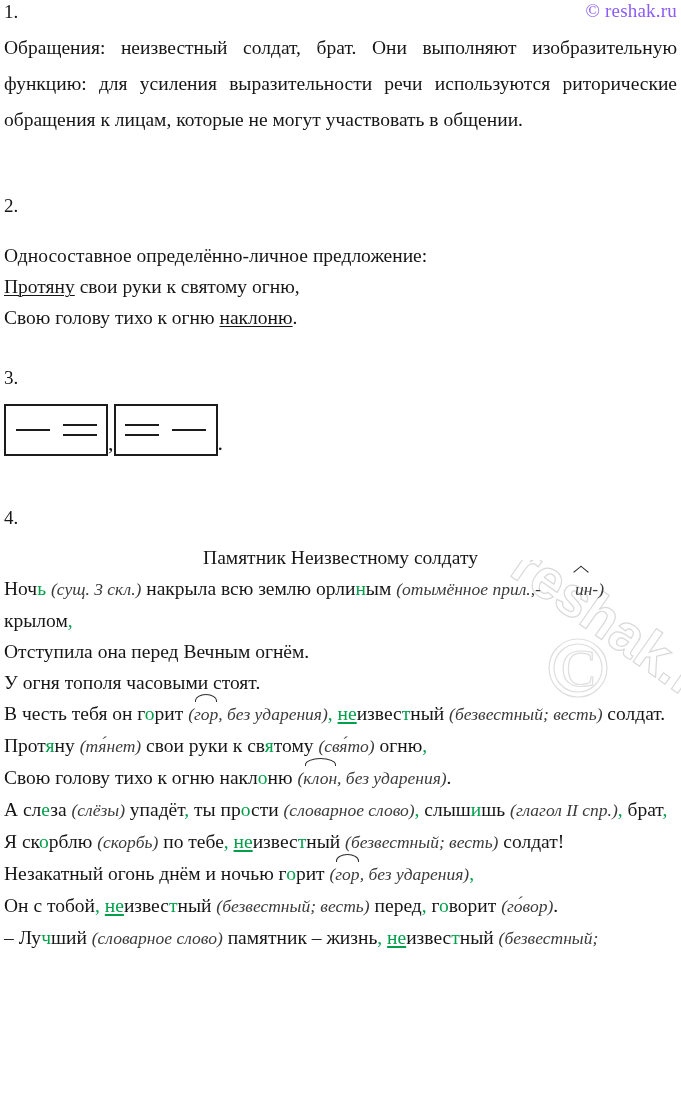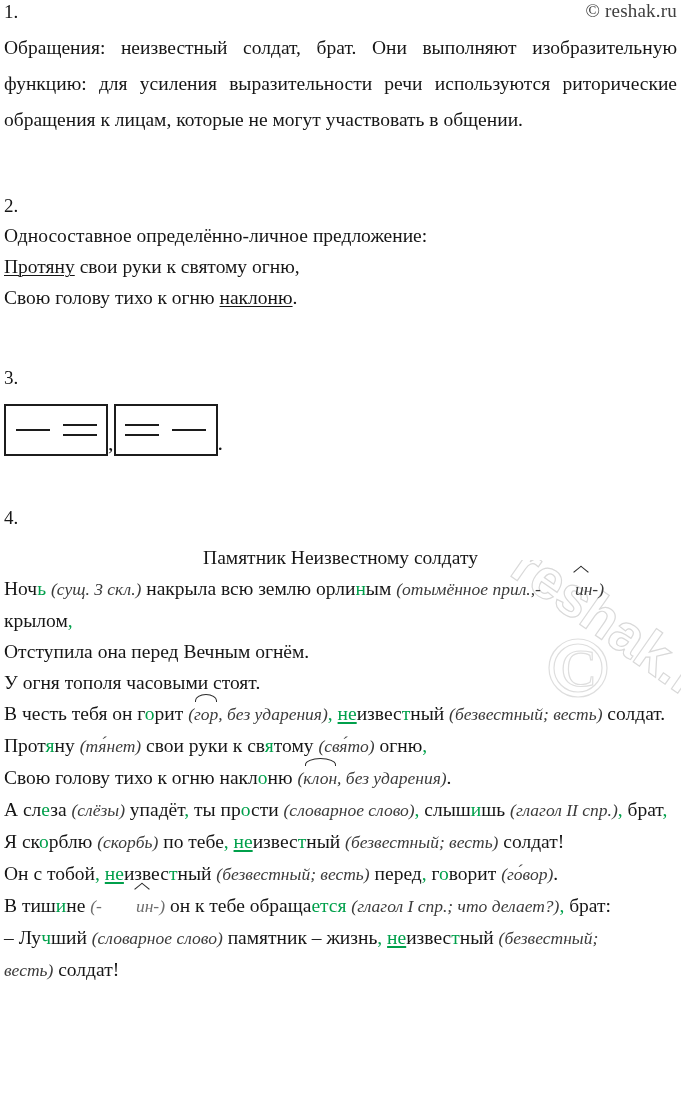--- a/index.html
+++ b/index.html
@@ -23,21 +23,21 @@
     box-sizing: border-box;
   }
 
   
   .wm-header {
     position: absolute;
     top: 0px;
     right: 4px;
     font-size: 19px;
     font-family: "Liberation Serif", "DejaVu Serif", serif;
-    color: #404040;
+    color: #8b5cf6;
     letter-spacing: 0.2px;
     white-space: nowrap;
     text-align: center;
   }
   .wm-diagonal {
     position: absolute;
     left: 470px;
     top: 560px;
     width: 230px;
     height: 180px;
@@ -192,21 +192,21 @@
   <div style="position:absolute; left:4px; top:2px; width:520px;">
     <div class="sec-num">1.</div>
   </div>
   <div style="position:absolute; left:4px; top:30px; width:673px;">
     <div class="para">Обращения: неизвестный солдат, брат. Они выполняют изобразительную функцию: для усиления выразительности речи используются риторические обращения к лицам, которые не могут участвовать в общении.</div>
   </div>
 
   <div style="position:absolute; left:4px; top:196px;">
     <div class="sec-num">2.</div>
   </div>
-  <div style="position:absolute; left:4px; top:220px; width:673px;">
+  <div style="position:absolute; left:4px; top:240px; width:673px;">
     <div class="line">Односоставное определённо-личное предложение:</div>
     <div class="line">
       <span class="u">Протяну</span><span> свои руки к святому огню,</span>
     </div>
     <div class="line">
       <span>Свою голову тихо к огню </span><span class="u">наклоню</span><span>.</span>
     </div>
   </div>
 
   <div style="position:absolute; left:4px; top:368px;">
@@ -235,20 +235,19 @@
     <div id="poem-body">
         <div class="line"><span>Ноч</span><span class="g">ь</span><span> </span><span class="note">(сущ. 3 скл.)</span><span> накрыла всю землю орли</span><span class="g">н</span><span>ым </span><span class="note">(отымённое прил.,-</span><span class="note suf">ин</span><span class="note">-)</span></div>
         <div class="line"><span>крылом</span><span class="g">,</span></div>
         <div class="line"><span>Отступила она перед Вечным огнём.</span></div>
         <div class="line"><span>У огня тополя часовыми стоят.</span></div>
         <div class="line"><span>В честь тебя он г</span><span class="g">о</span><span>рит </span><span class="note">(</span><span class="note root">гор</span><span class="note">, без ударения)</span><span class="g">,</span><span> </span><span class="gu">не</span><span>извес</span><span class="g">т</span><span>ный </span><span class="note">(безвестный; весть)</span><span> солдат.</span></div>
         <div class="line"><span>Прот</span><span class="g">я</span><span>ну </span><span class="note">(тя́нет)</span><span> свои руки к св</span><span class="g">я</span><span>тому </span><span class="note">(свя́то)</span><span> огню</span><span class="g">,</span></div>
         <div class="line"><span>Свою голову тихо к огню накл</span><span class="g">о</span><span>ню </span><span class="note">(</span><span class="note root">клон</span><span class="note">, без ударения)</span><span>.</span></div>
         <div class="line"><span>А сл</span><span class="g">е</span><span>за </span><span class="note">(слёзы)</span><span> упадёт</span><span class="g">,</span><span> ты пр</span><span class="g">о</span><span>сти </span><span class="note">(словарное слово)</span><span class="g">,</span><span> слыш</span><span class="g">и</span><span>шь </span><span class="note">(глагол II спр.)</span><span class="g">,</span><span> брат</span><span class="g">,</span></div>
         <div class="line"><span>Я ск</span><span class="g">о</span><span>рблю </span><span class="note">(скорбь)</span><span> по тебе</span><span class="g">,</span><span> </span><span class="gu">не</span><span>извес</span><span class="g">т</span><span>ный </span><span class="note">(безвестный; весть)</span><span> солдат!</span></div>
+        <div class="line"><span>Незакатный огонь днём и ночью г</span><span class="g">о</span><span>рит </span><span class="note">(</span><span class="note root">гор</span><span class="note">, без ударения)</span><span class="g">,</span></div>
         <div class="line"><span>Он с тобой</span><span class="g">,</span><span> </span><span class="gu">не</span><span>извес</span><span class="g">т</span><span>ный </span><span class="note">(безвестный; весть)</span><span> перед</span><span class="g">,</span><span> г</span><span class="g">о</span><span>ворит </span><span class="note">(го́вор)</span><span>.</span></div>
-        <div class="line"><span>В тиш</span><span class="g">и</span><span>не </span><span class="note note-gray">(-</span><span class="note note-gray suf">ин</span><span class="note note-gray">-)</span><span> он к тебе обраща</span><span class="g">ется</span><span> </span><span class="note">(глагол I спр.; что делает?)</span><span class="g">,</span><span> брат:</span></div>
         <div class="line"><span>– Лу</span><span class="g">ч</span><span>ший </span><span class="note">(словарное слово)</span><span> памятник – жизнь</span><span class="g">,</span><span> </span><span class="gu">не</span><span>извес</span><span class="g">т</span><span>ный </span><span class="note">(безвестный;</span></div>
-        <div class="line"><span class="note">весть)</span><span> солдат!</span></div>
       </div>
   </div>
 
 </div>
 
 </body></html>

